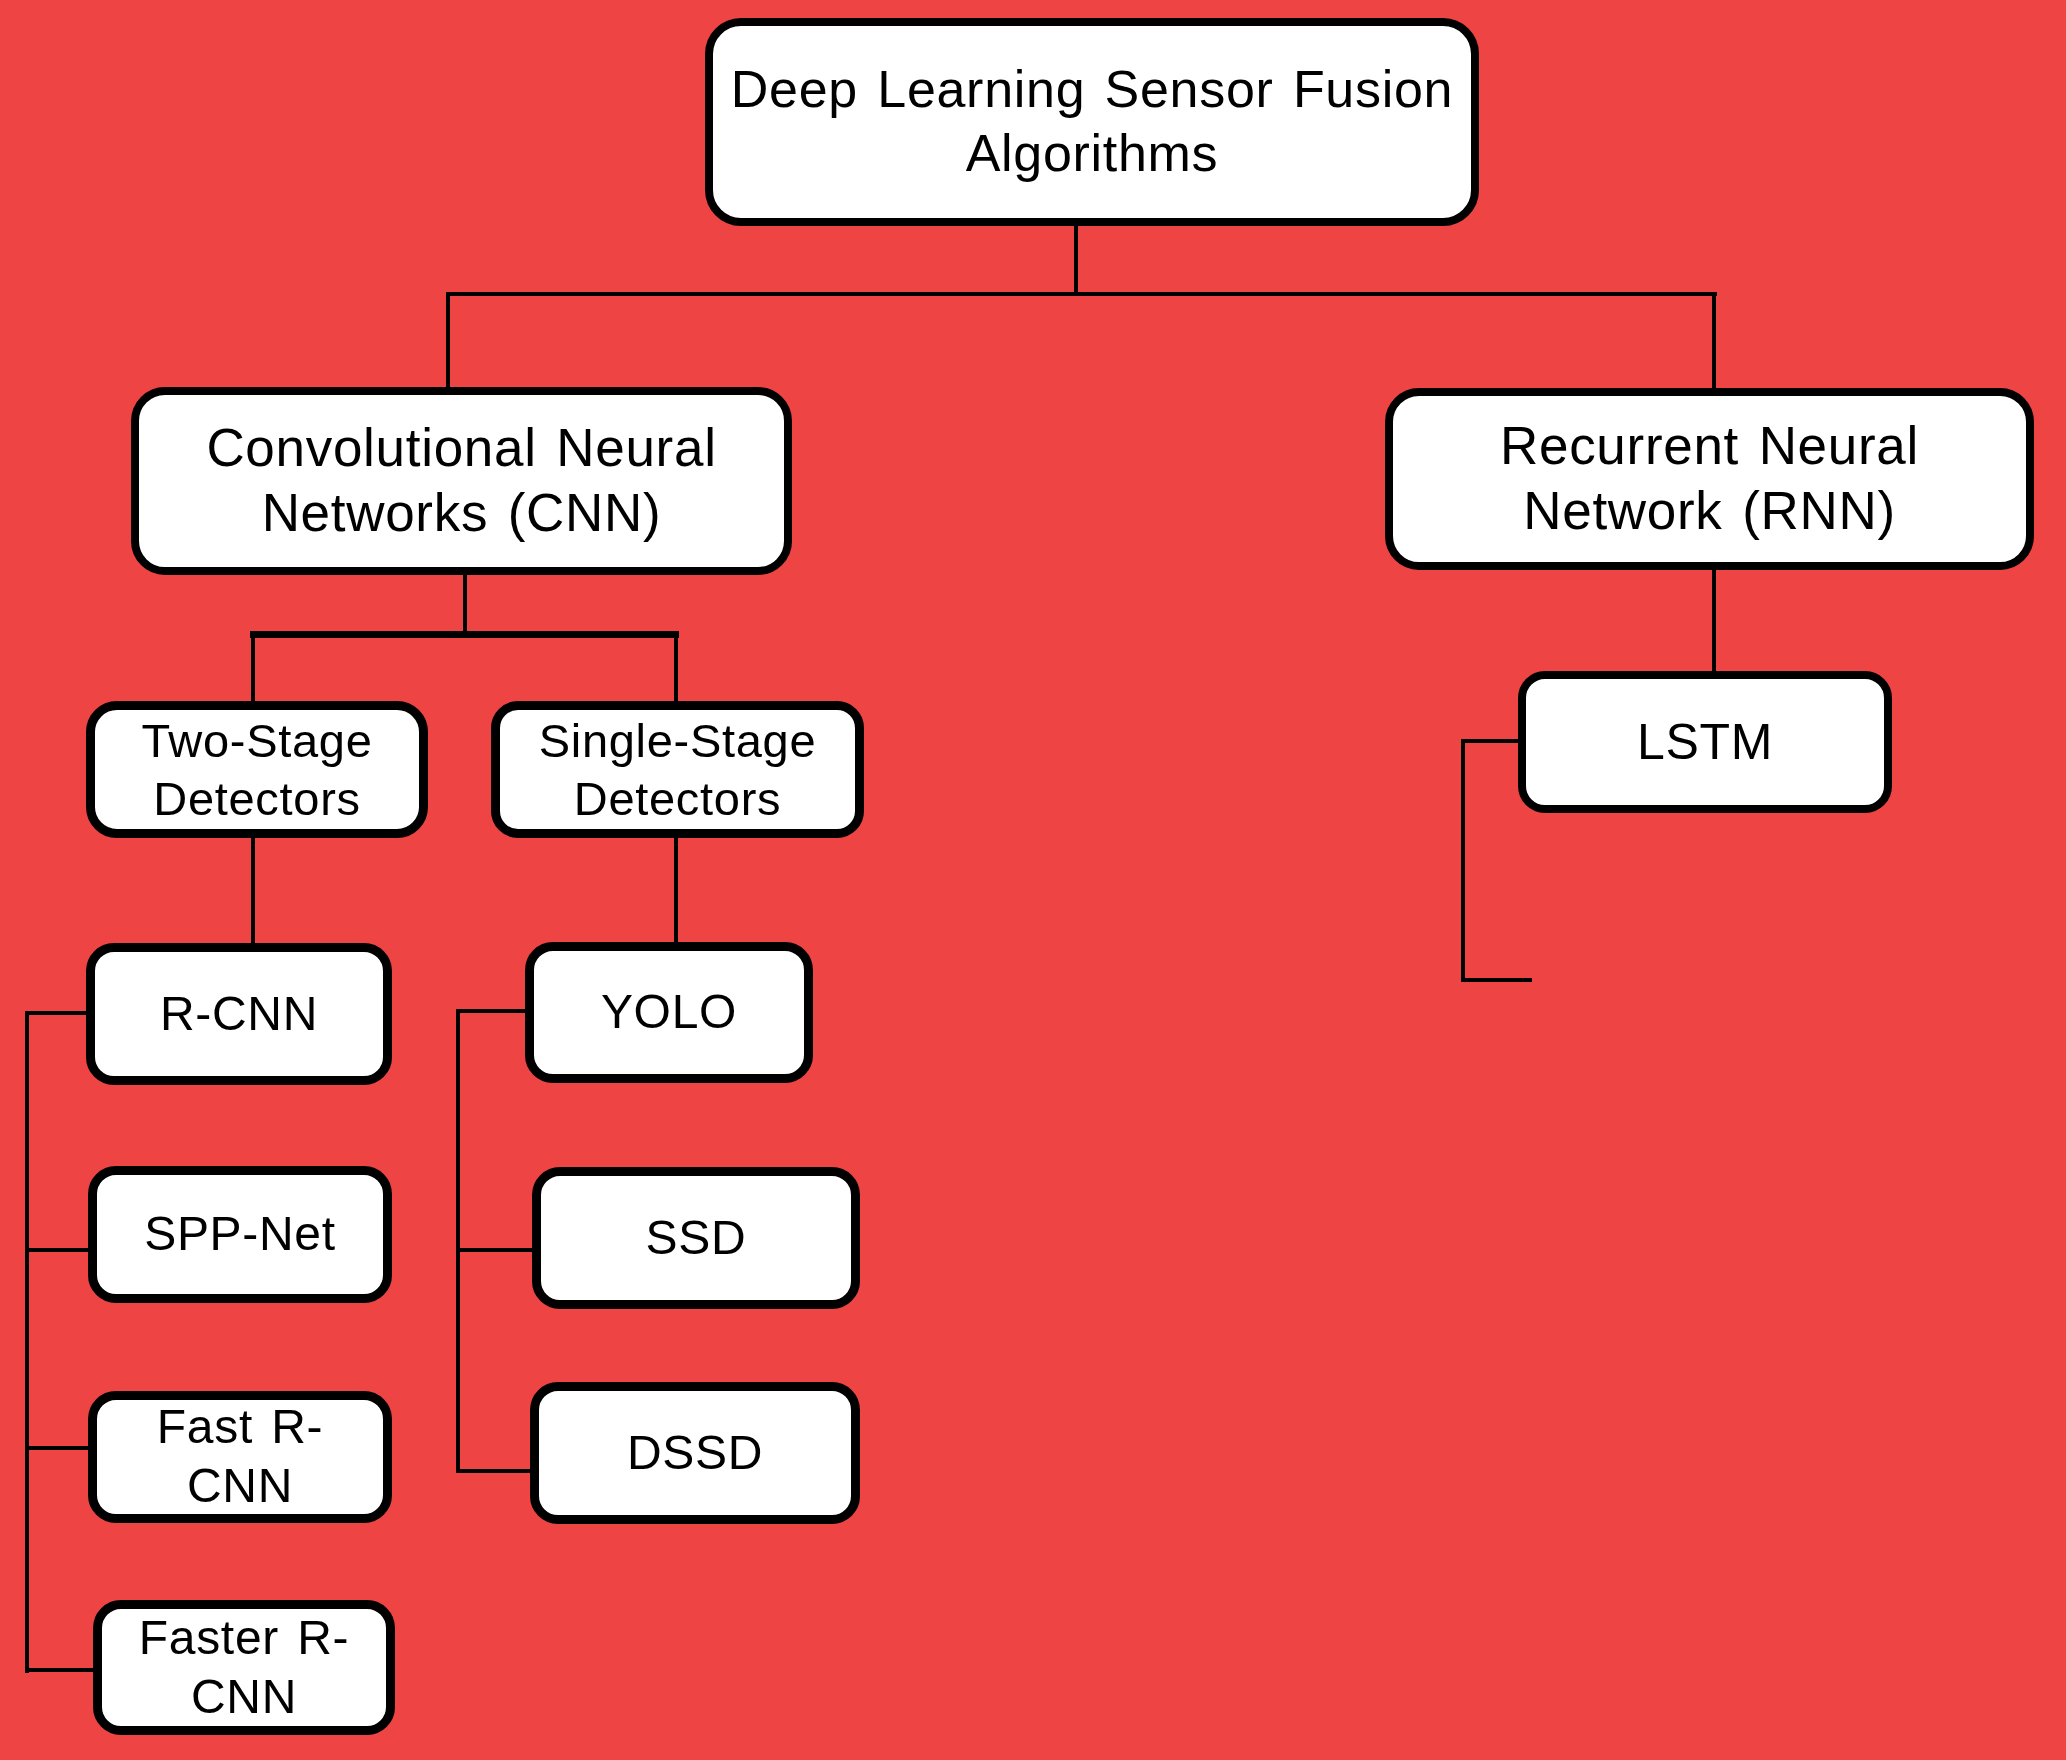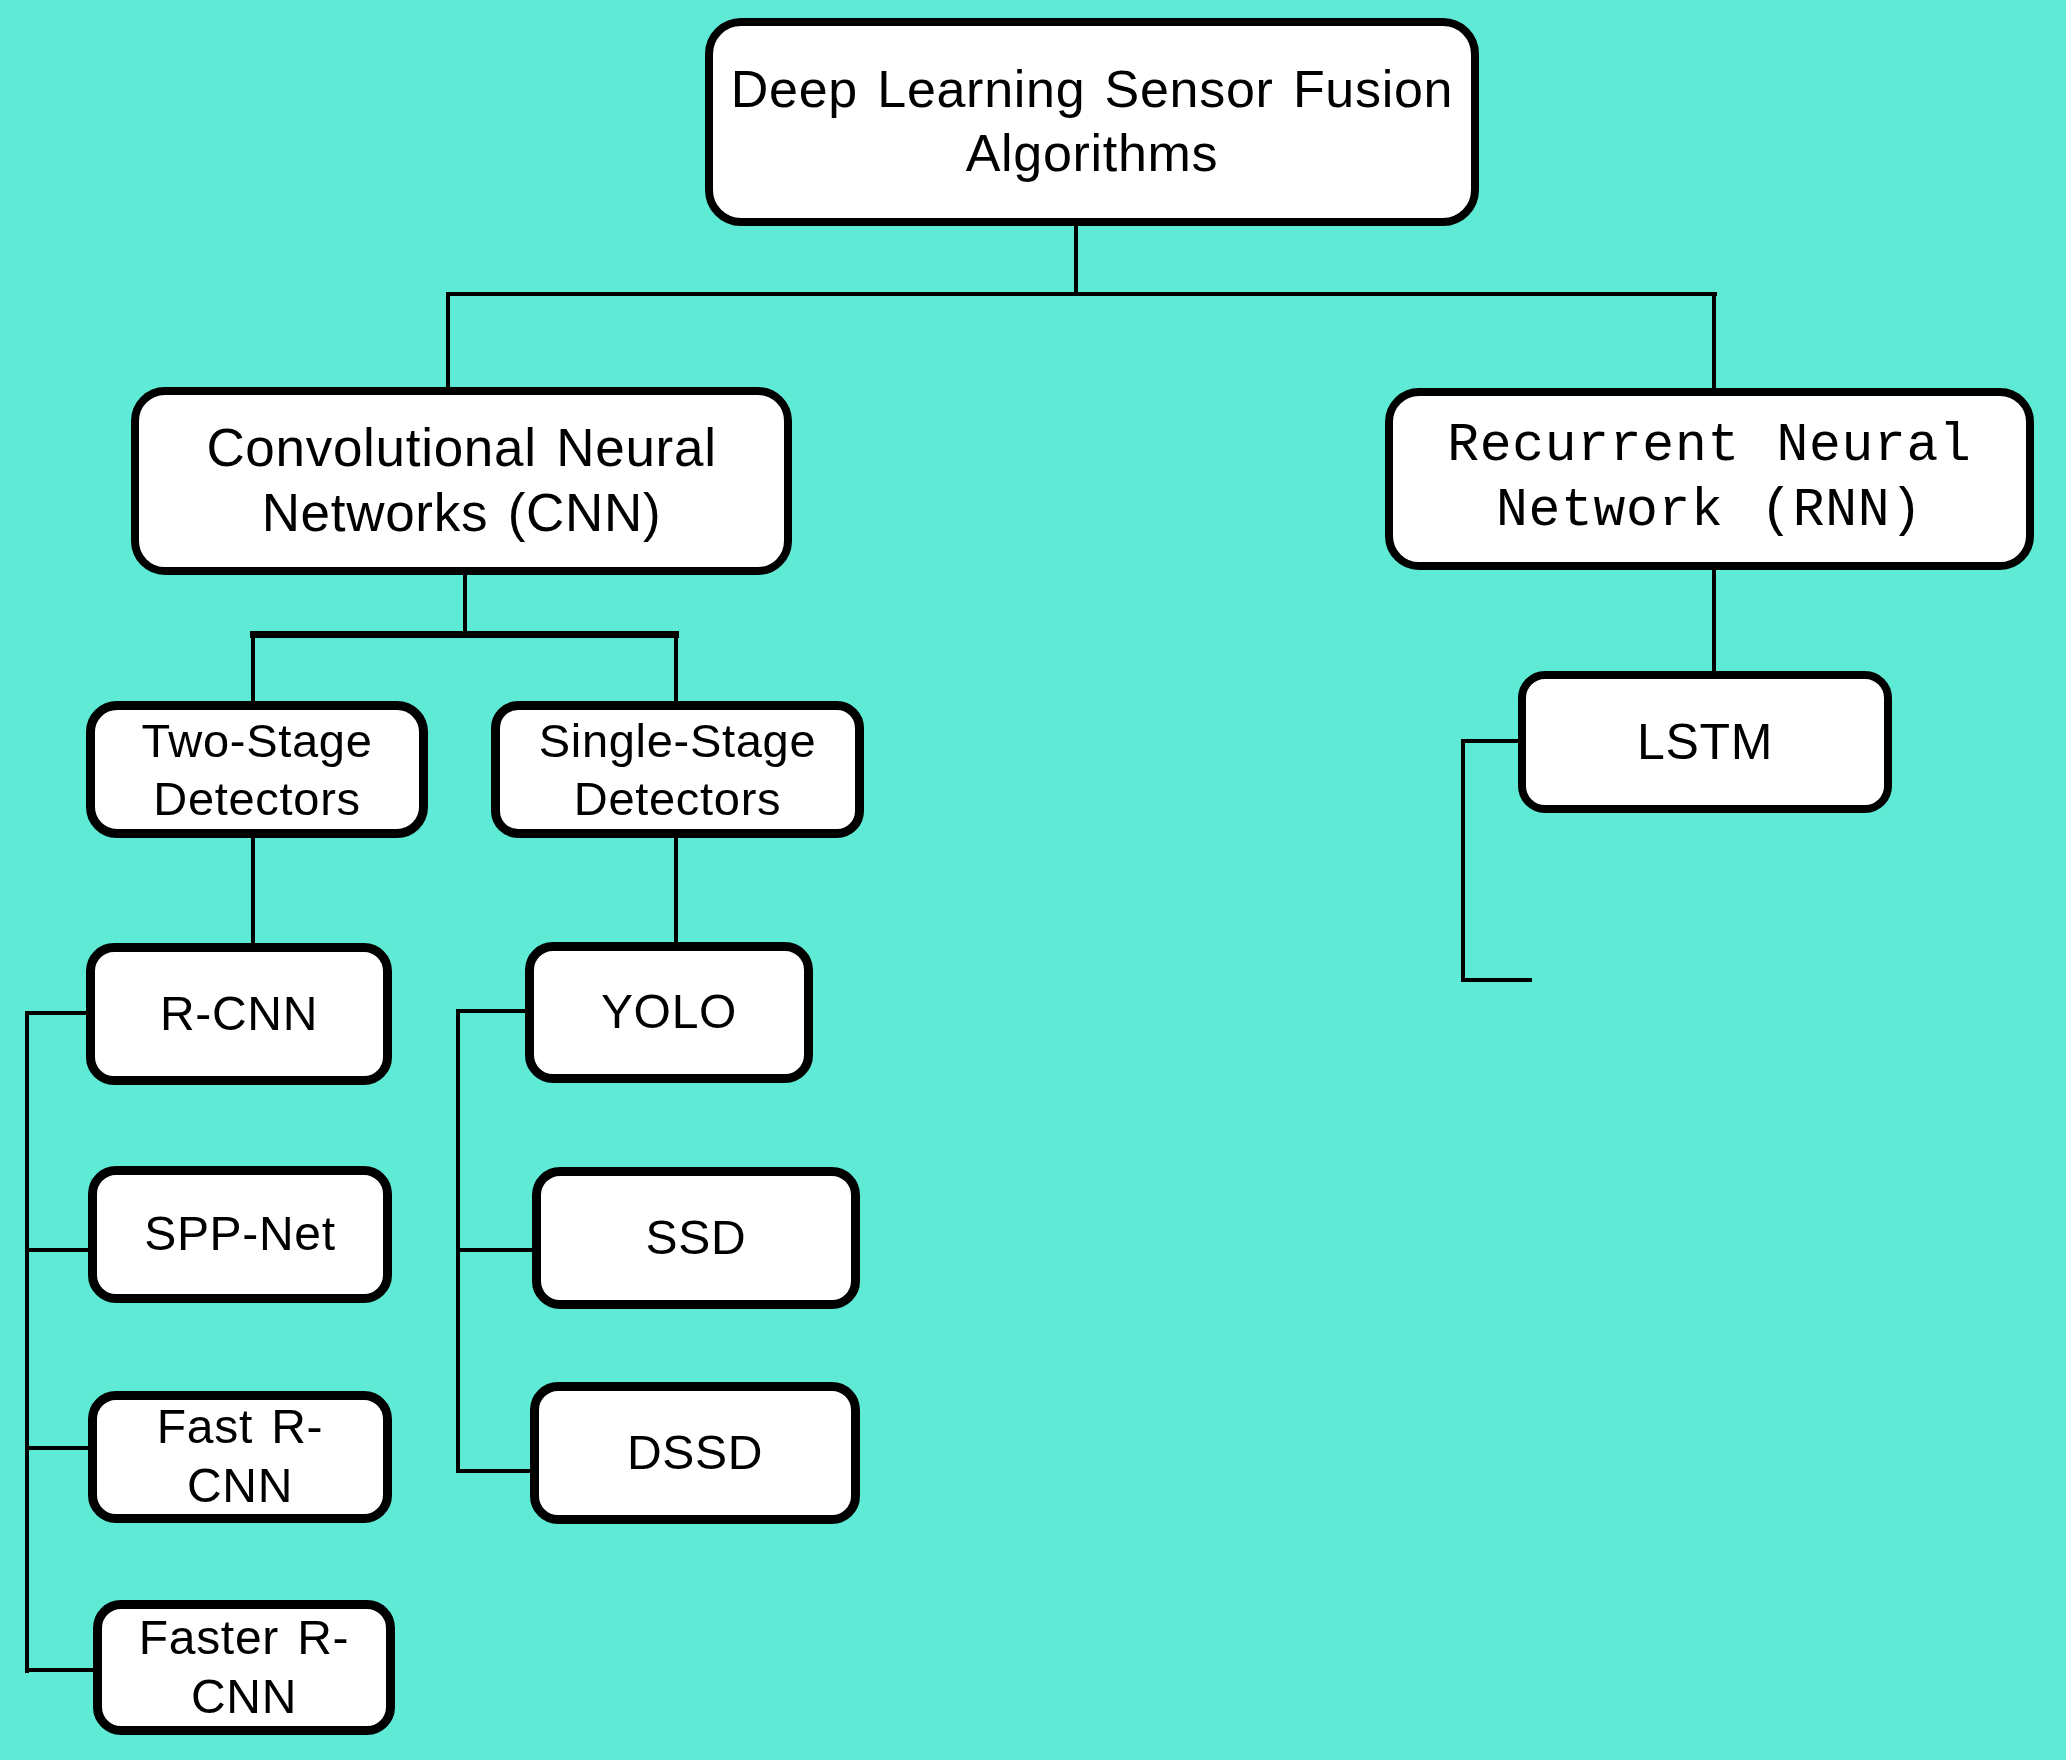--- a/index.html
+++ b/index.html
@@ -1,19 +1,19 @@
 <!DOCTYPE html>
 <html style="font-size:11.2px"><head>
 <meta charset="utf-8">
 <style>
   html,body{margin:0;padding:0;background:#ffffff;}
   #canvas{
     position:relative;
     width:2066px;height:1760px;
-    background:#5eead4;
+    background:#ef4444;
     font-family:"Liberation Sans", sans-serif;
     color:#000;
     overflow:hidden;
   }
   .node{
     position:absolute;
     background:#ffffff;
     border:8.4px solid #000000;
     box-sizing:border-box;
     display:flex;
@@ -31,21 +31,21 @@
     padding:0 7px;
   }
   .edge{
     position:absolute;
     background:#000000;
     z-index:1;
   }
   
   #n-root  {left:705px;top:17.5px;  width:774px;height:208px;border-radius:36px;font-size:52px;}
   #n-cnn   {left:131px; top:387px; width:661px; height:188px;border-radius:34px;font-size:53px;}
-  #n-rnn   {left:1385px;top:388px; width:649px; height:182px;border-radius:34px;font-size:53px;font-family:Liberation Mono, monospace;}
+  #n-rnn   {left:1385px;top:388px; width:649px; height:182px;border-radius:34px;font-size:53px;}
   
   #n-two   {left:86px; top:701px;width:342px; height:137px;border-radius:31px;border-width:9px;font-size:47px;}
   #n-single{left:491px; top:701px;width:373px; height:137px;border-radius:27px;border-width:9px;font-size:47px;}
   
   #n-rcnn  {left:86px; top:943px;width:306px; height:142px;border-radius:28px;border-width:9px;font-size:48px;}
   #n-spp   {left:88px; top:1166px;width:304px; height:137px;border-radius:28px;border-width:9px;font-size:48px;}
   #n-fast  {left:88px; top:1391px;width:304px; height:132px;border-radius:28px;border-width:9px;font-size:48px;}
   #n-faster{left:93px; top:1600px;width:302px; height:135px;border-radius:28px;border-width:9px;font-size:48px;}
   #n-yolo  {left:525px; top:942px;width:288px; height:141px;border-radius:28px;border-width:9px;font-size:48px;}
   #n-ssd   {left:532px; top:1167px;width:328px; height:142px;border-radius:28px;border-width:9px;font-size:48px;}

